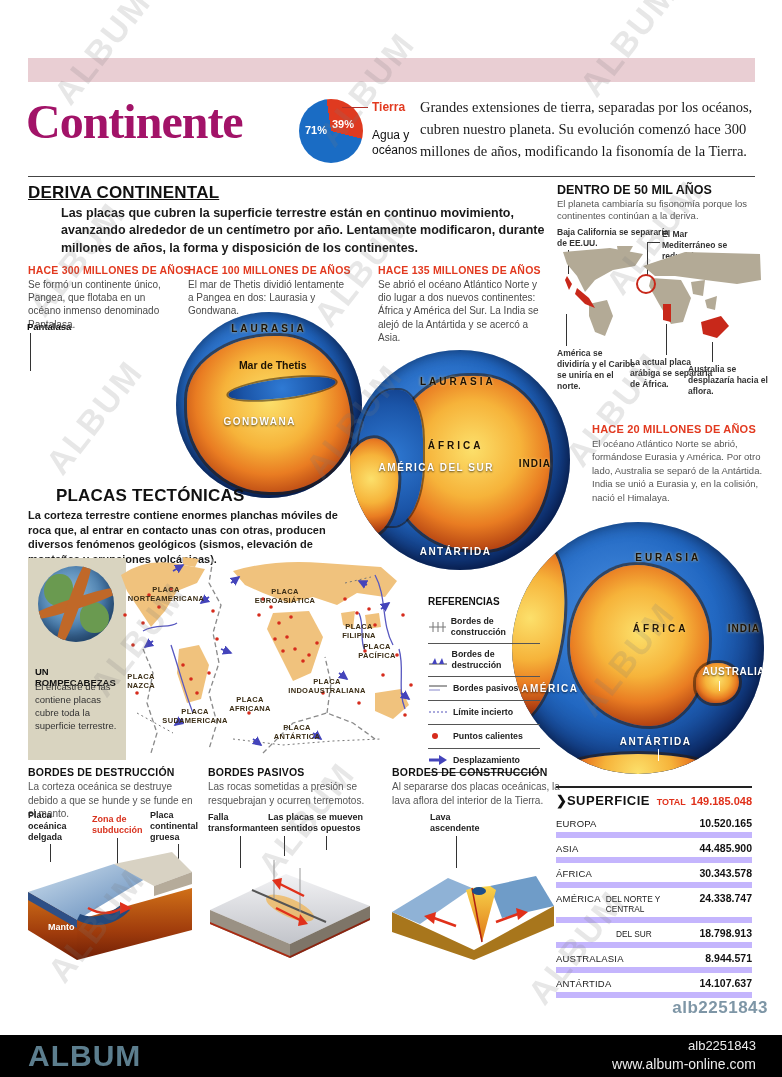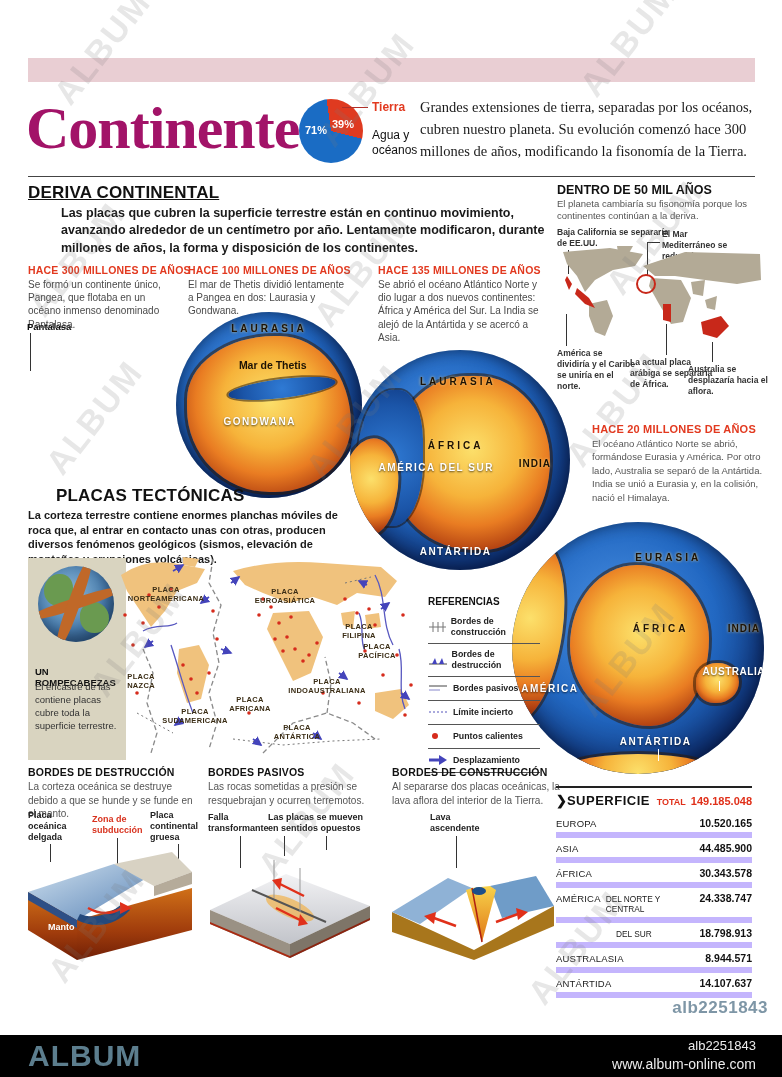--- a/index.html
+++ b/index.html
@@ -56,21 +56,21 @@
   <div class="wm" style="left:288px;top:402px">ALBUM</div>
   <div class="wm" style="left:548px;top:390px">ALBUM</div>
   <div class="wm" style="left:72px;top:620px">ALBUM</div>
   <div class="wm" style="left:560px;top:640px">ALBUM</div>
   <div class="wm" style="left:240px;top:800px">ALBUM</div>
   <div class="wm" style="left:30px;top:906px">ALBUM</div>
   <div class="wm" style="left:510px;top:928px">ALBUM</div>
 
   <div class="abs" style="left:28px;top:58px;width:727px;height:24px;background:#e9ced3;"></div>
 
-  <div class="abs serif" style="left:26px;top:94px;font-size:60px;font-weight:700;color:#a21368;letter-spacing:-1px;">Continente</div>
+  <div class="abs serif" style="left:26px;top:94px;font-size:48px;font-weight:700;color:#a21368;letter-spacing:-1px;">Continente</div>
 
   <div class="abs" style="left:299px;top:99px;width:64px;height:64px;border-radius:50%;
        background:conic-gradient(from -8deg, #df3a20 0deg 112deg, #1a6cc4 112deg 360deg);"></div>
   <div class="abs" style="left:305px;top:124px;font-size:11px;font-weight:700;color:#fff;">71%</div>
   <div class="abs" style="left:332px;top:118px;font-size:11px;font-weight:700;color:#fff;">39%</div>
   <div class="hline" style="left:342px;top:107px;width:26px;background:#b03028;"></div>
   <div class="abs" style="left:372px;top:100px;font-size:12px;font-weight:700;color:#e2391f;">Tierra</div>
   <div class="abs pre" style="left:372px;top:128px;font-size:12px;font-weight:400;color:#111;line-height:1.25;">Agua y
 océanos</div>
 

